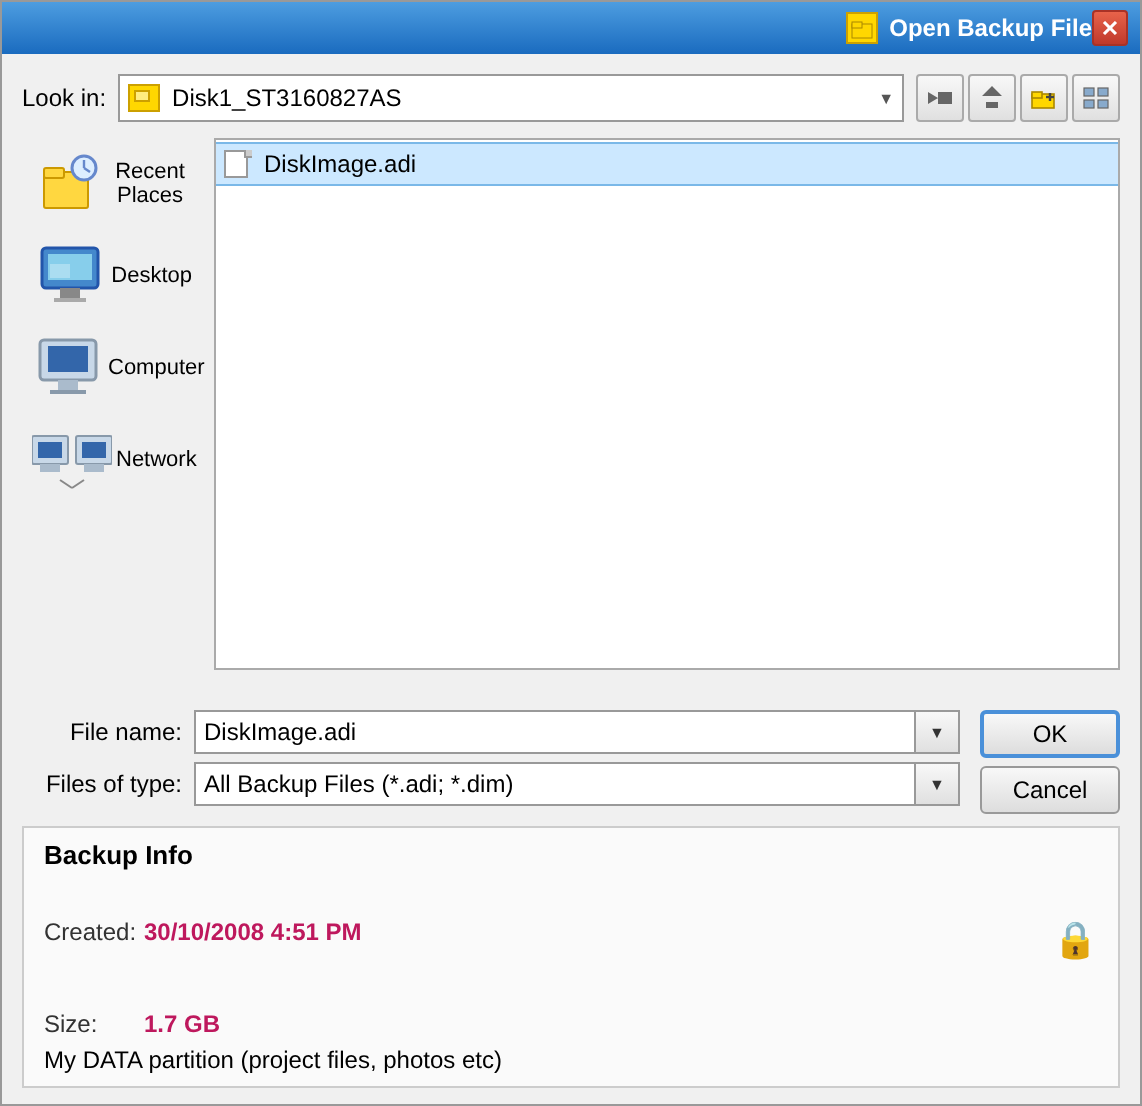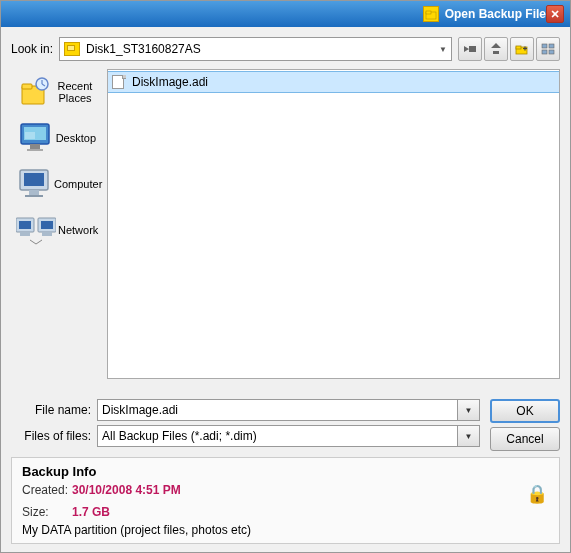--- a/index.html
+++ b/index.html
@@ -317,20 +317,21 @@
     }
     .backup-info-title {
       font-size: 13px;
       font-weight: bold;
       margin-bottom: 4px;
     }
     .backup-info-row {
       display: flex;
       font-size: 12px;
       align-items: flex-start;
+      margin-top: 24px;
     }
     .backup-info-key {
       width: 50px;
       color: #333;
     }
     .backup-info-val {
       color: #be185d;
       font-weight: bold;
     }
     .lock-icon {
@@ -492,21 +493,21 @@
 
           <div class="field-row">
             <span class="field-label">File name:</span>
             <div class="field-input-wrap">
               <input type="text" class="field-input" value="DiskImage.adi" style="">
               <div class="field-dropdown-btn">▼</div>
             </div>
           </div>
 
           <div class="field-row">
-            <span class="field-label">Files of files:</span>
+            <span class="field-label">Files of type:</span>
             <div class="field-input-wrap">
               <input type="text" class="field-input" readonly="" value="All Backup Files (*.adi; *.dim)" style="">
               <div class="field-dropdown-btn">▼</div>
             </div>
           </div>
         </div>
 
         <div class="action-buttons">
           <button class="btn-ok">OK</button>
           <button class="btn-cancel">Cancel</button>

